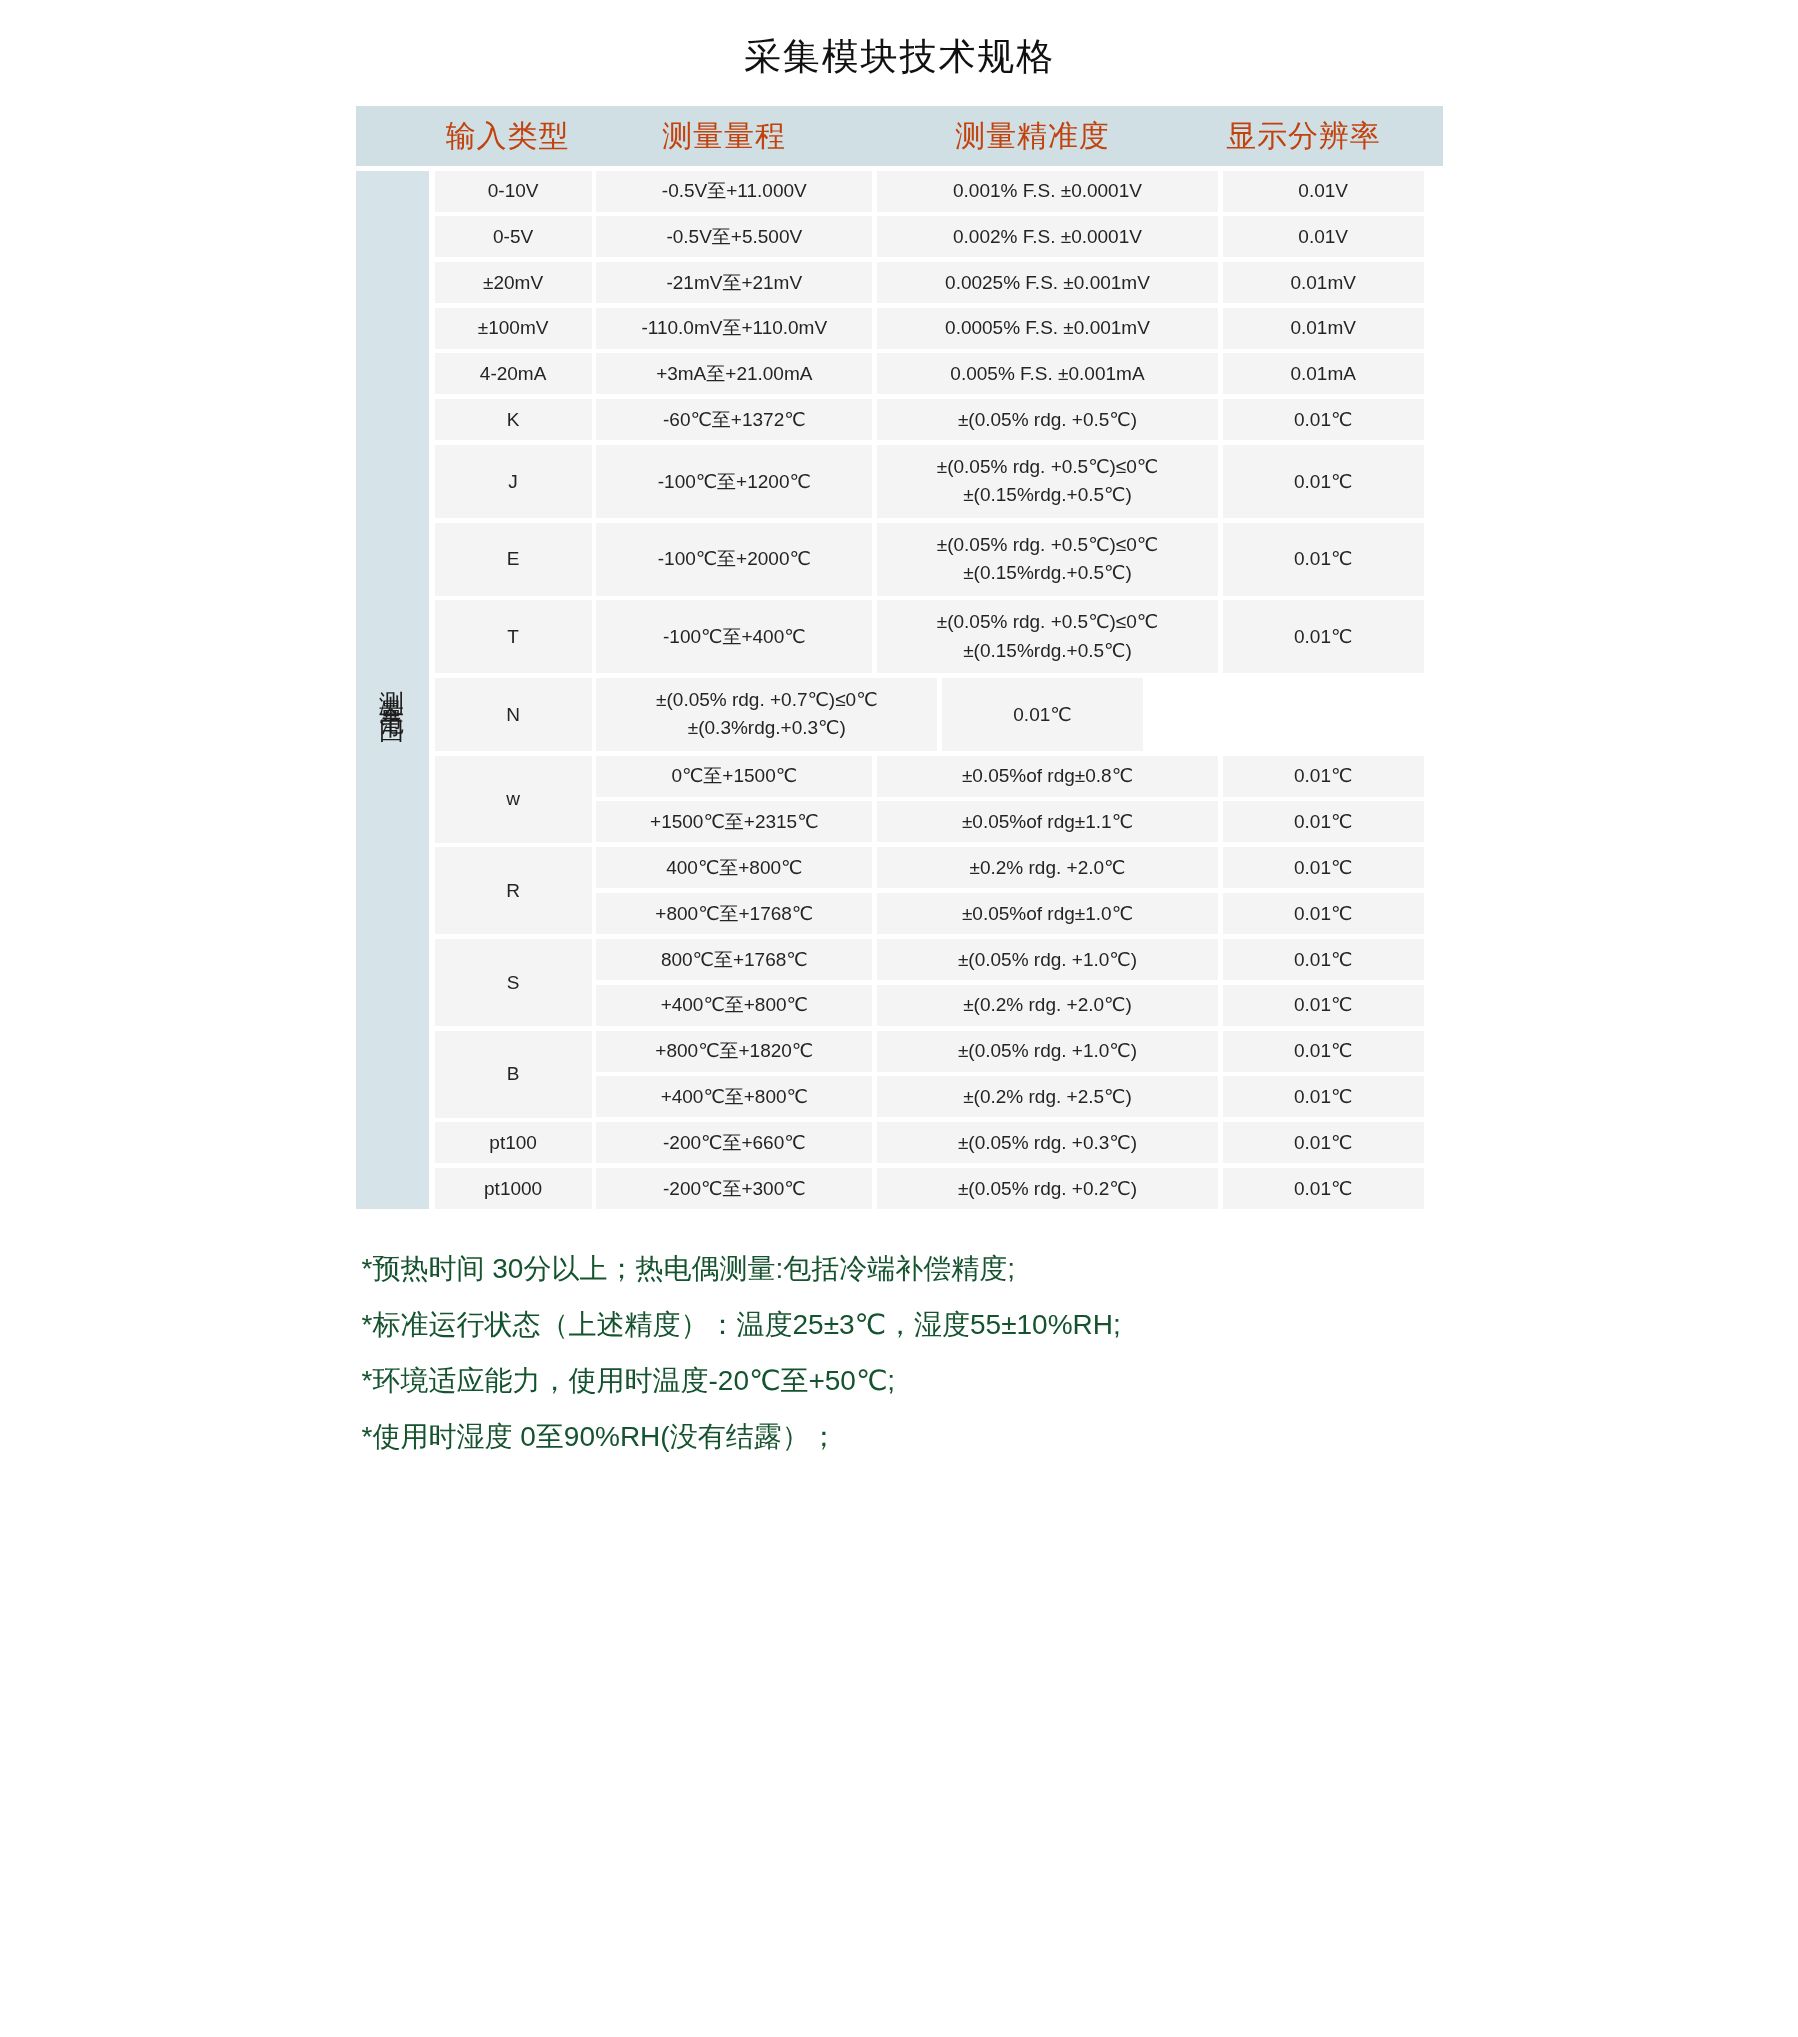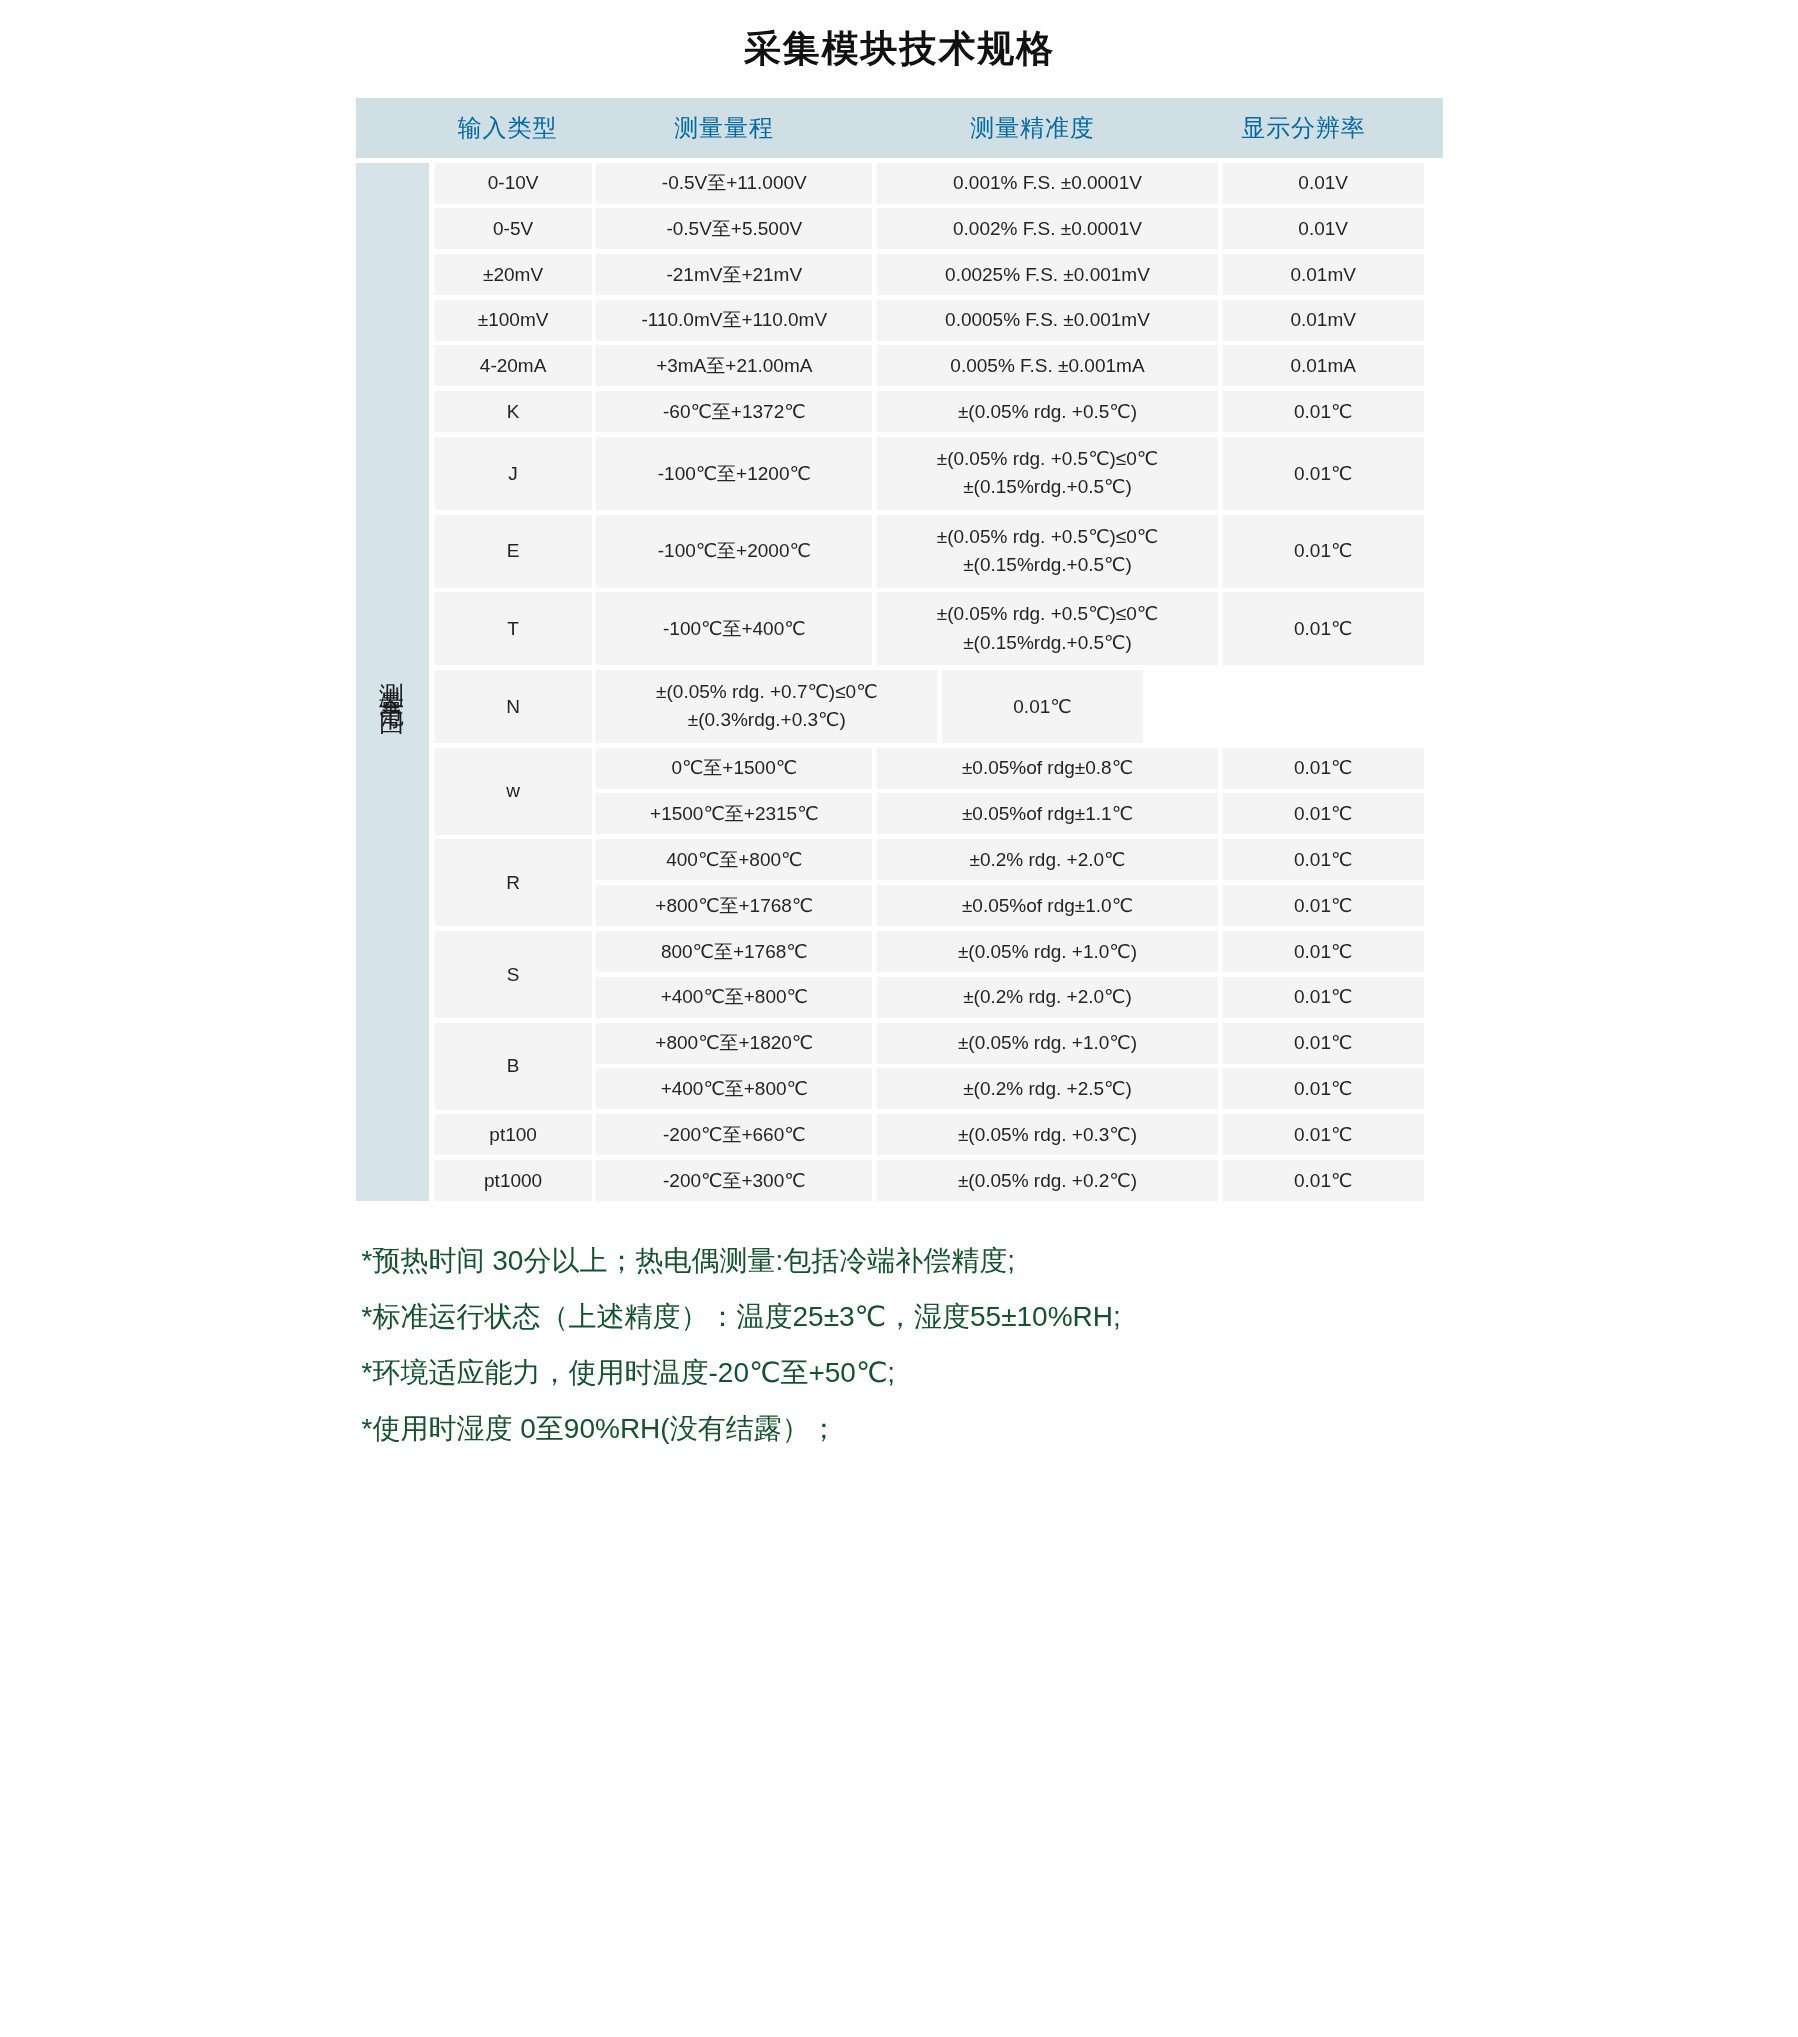--- a/index.html
+++ b/index.html
@@ -15,42 +15,42 @@
   }
   .page {
     width: 1799px;
     box-sizing: border-box;
     padding: 0;
     position: relative;
   }
   .title {
     text-align: center;
     font-size: 37px;
-    font-weight: bold;
+    font-weight: normal;
     letter-spacing: 1.9px;
-    padding: 24px 0 24px 0;
+    padding: 32px 0 24px 0;
     color: #111;
     border-radius: 9px;
   }
   .table-wrap {
     width: 1087px;
     margin: 0 auto;
     box-sizing: border-box;
   }
 
   
   .head-row {
     display: flex;
     background: #cfdfe4;
     height: 60px;
     align-items: center;
   }
   .head-cell {
-    font-size: 24px;
-    color: #0369a1;
+    font-size: 30px;
+    color: #c2410c;
     text-align: center;
     letter-spacing: 0.9px;
   }
   
   .c-side   { width: 73px; flex: 0 0 73px; }
   .c-type   { width: 157px; flex: 0 0 157px; }
   .c-range  { width: 276px; flex: 0 0 276px; }
   .c-acc    { width: 341px; flex: 0 0 341px; }
   .c-res    { width: 201px; flex: 0 0 201px; }
 

